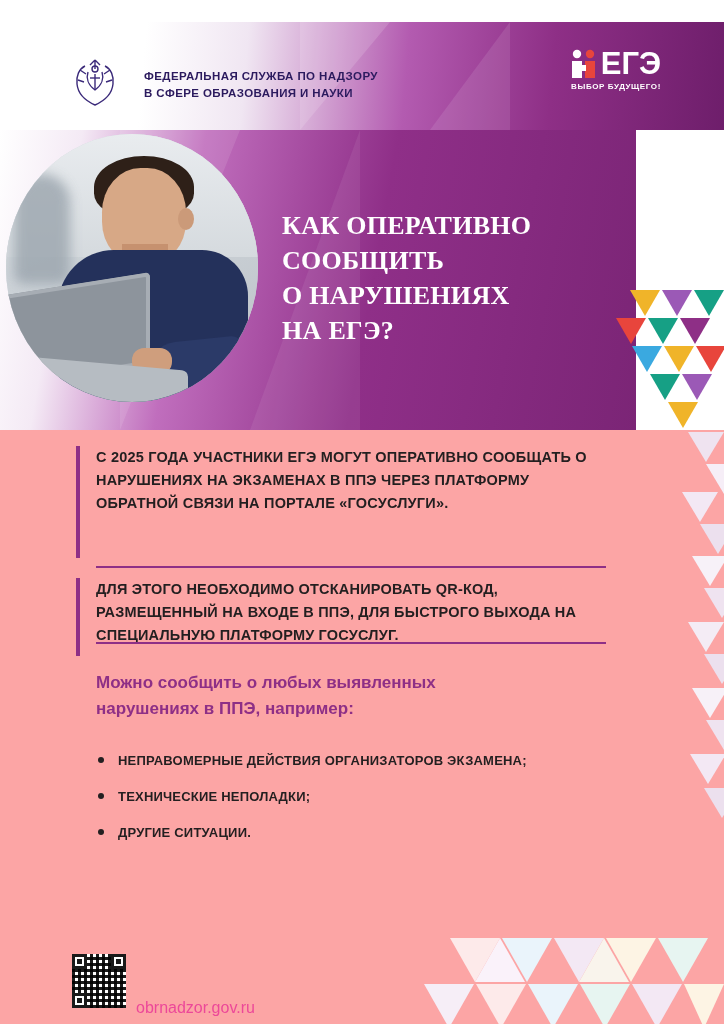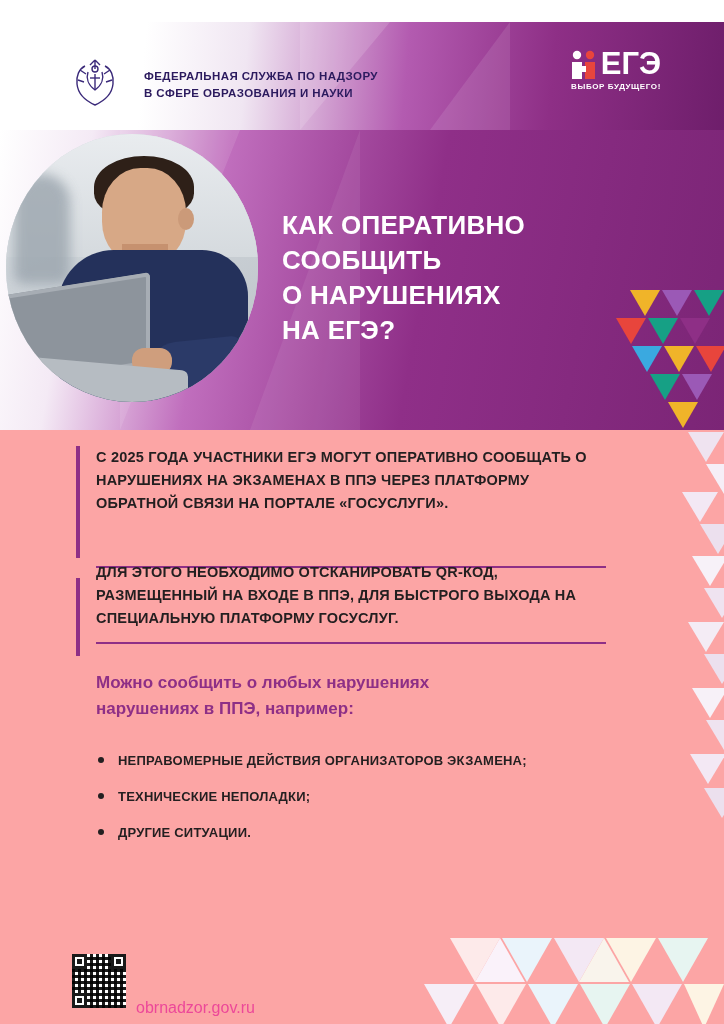--- a/index.html
+++ b/index.html
@@ -59,21 +59,20 @@
   }
 
   .ege-logo {
     position: absolute;
     right: 48px; top: 26px;
     width: 120px; height: 56px;
     text-align: center;
   }
   .ege-logo .ege-main {
     display: flex;
-    align-items: center;
     justify-content: center;
     gap: 4px;
   }
   .ege-mark {
     width: 26px; height: 30px;
     position: relative;
   }
   .ege-letters {
     color: #ffffff;
     font-size: 31px;
@@ -86,22 +85,23 @@
     color: #ffffff;
     font-size: 8px;
     font-weight: bold;
     letter-spacing: 0.6px;
   }
 
   
   .hero {
     position: absolute;
     left: 0; top: 108px;
-    width: 724px; height: 300px;
+    width: 636px; height: 300px;
     background: linear-gradient(100deg, #ffffff 0%, #f4eaf5 12%, #c06ebd 30%, #8f2f88 58%, #7b2576 100%);
+    font-family: Liberation Serif, serif;
   }
   .hero-tri-a {
     position: absolute;
     left: 120px; top: 0;
     width: 0; height: 0;
     border-top: 300px solid rgba(255,255,255,0.10);
     border-right: 120px solid transparent;
   }
   .hero-tri-b {
     position: absolute;
@@ -407,28 +407,28 @@
   <div class="body-area">
 
     <div class="accent-bar" style="top:16px; height:112px;"></div>
     <div class="lead-block" style="top:16px;">
       <div class="lead-text">С 2025 ГОДА УЧАСТНИКИ ЕГЭ МОГУТ ОПЕРАТИВНО СООБЩАТЬ О НАРУШЕНИЯХ НА ЭКЗАМЕНАХ В ППЭ ЧЕРЕЗ ПЛАТФОРМУ ОБРАТНОЙ СВЯЗИ НА ПОРТАЛЕ «ГОСУСЛУГИ».</div>
     </div>
 
     <div class="divider" style="top:136px;"></div>
 
     <div class="accent-bar" style="top:148px; height:78px;"></div>
-    <div class="lead-block" style="top:131px;">
+    <div class="lead-block" style="top:148px;">
       <div class="lead-text">ДЛЯ ЭТОГО НЕОБХОДИМО ОТСКАНИРОВАТЬ QR-КОД, РАЗМЕЩЕННЫЙ НА ВХОДЕ В ППЭ, ДЛЯ БЫСТРОГО ВЫХОДА НА СПЕЦИАЛЬНУЮ ПЛАТФОРМУ ГОСУСЛУГ.</div>
     </div>
 
     <div class="divider" style="top:212px;"></div>
 
     <div class="subhead">
-      <div>Можно  сообщить о любых нарушениях</div>
+      <div>Можно  сообщить о любых выявленных</div>
       <div>нарушениях в ППЭ, например:</div>
     </div>
 
     <ul class="bullets">
       <li>НЕПРАВОМЕРНЫЕ ДЕЙСТВИЯ ОРГАНИЗАТОРОВ ЭКЗАМЕНА;</li>
       <li>ТЕХНИЧЕСКИЕ НЕПОЛАДКИ;</li>
       <li>ДРУГИЕ СИТУАЦИИ.</li>
     </ul>
   </div>
 

